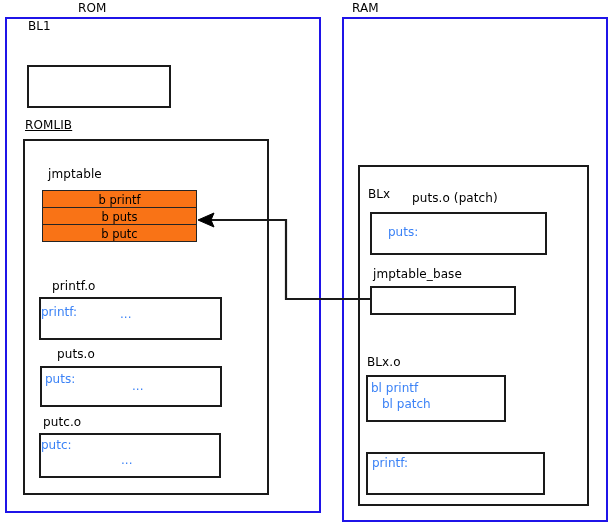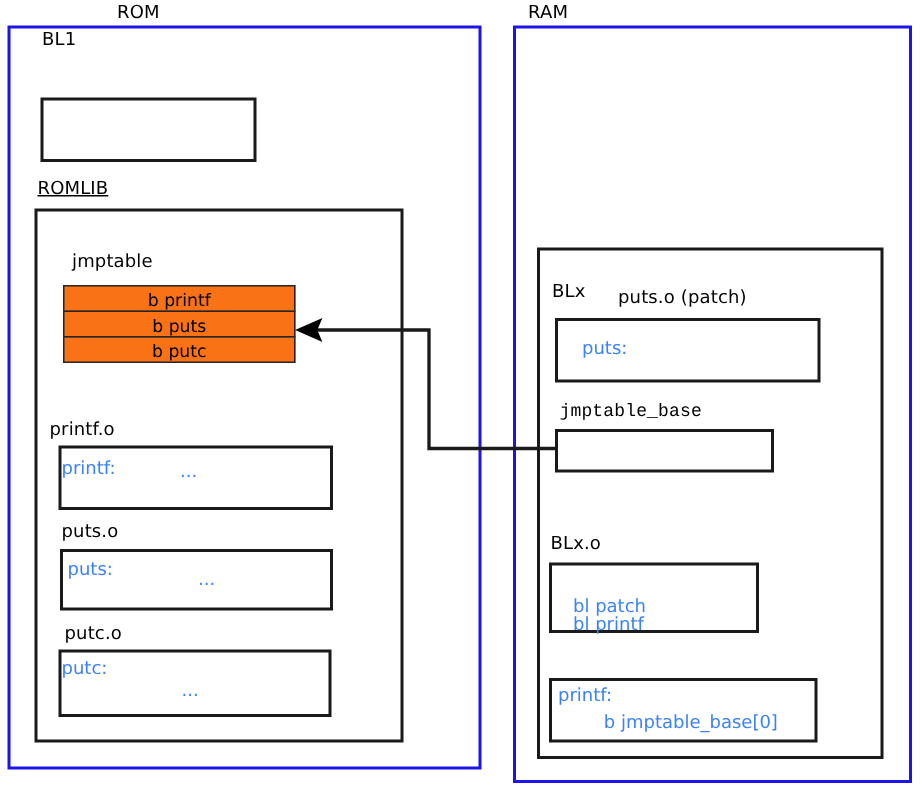--- a/index.html
+++ b/index.html
@@ -86,56 +86,55 @@
   <div class="box-thin" style="left:42px; top:190px; width:155px; height:18px;">
     <div class="row-label" style="left:0; top:2px; width:153px;">b printf</div>
   </div>
   <div class="box-thin" style="left:42px; top:224px; width:155px; height:18px;">
     <div class="row-label" style="left:0; top:2px; width:153px;">b putc</div>
   </div>
   <div class="box-thin" style="left:42px; top:207px; width:155px; height:18px;">
     <div class="row-label" style="left:0; top:2px; width:153px;">b puts</div>
   </div>
 
-  <div class="lbl" style="left:33px; top:280px;">printf.o</div>
+  <div class="lbl" style="left:52px; top:280px;">printf.o</div>
   <div class="box" style="left:39px; top:297px; width:183px; height:43px;"></div>
   <div class="code-line" style="left:41px; top:305px;">printf:</div>
   <div class="code-line" style="left:120px; top:307px;">...</div>
 
-  <div class="lbl" style="left:41px; top:348px;">puts.o</div>
+  <div class="lbl" style="left:57px; top:348px;">puts.o</div>
   <div class="box" style="left:40px; top:366px; width:182px; height:41px;"></div>
   <div class="code-line" style="left:45px; top:372px;">puts:</div>
   <div class="code-line" style="left:132px; top:379px;">...</div>
 
   <div class="lbl" style="left:43px; top:416px;">putc.o</div>
   <div class="box" style="left:39px; top:433px; width:182px; height:45px;"></div>
   <div class="code-line" style="left:41px; top:438px;">putc:</div>
   <div class="code-line" style="left:121px; top:453px;">...</div>
 
   <div class="lbl" style="left:352px; top:2px;">RAM</div>
 
   <div class="mem-region" style="left:342px; top:17px; width:266px; height:505px;"></div>
 
   <div class="box" style="left:358px; top:165px; width:231px; height:341px;"></div>
   <div class="lbl" style="left:368px; top:174px;margin-top:14px;">BLx</div>
 
   <div class="lbl" style="left:369px; top:192px;margin-left:43px;">puts.o (patch)</div>
   <div class="box" style="left:370px; top:212px; width:177px; height:43px;"></div>
   <div class="code-line" style="left:388px; top:225px;">puts:</div>
 
-  <div class="lbl" style="left:373px; top:268px;font-family:Liberation Mono, monospace;">jmptable_base</div>
+  <div class="lbl" style="left:373px; top:268px;">jmptable_base</div>
   <div class="box" style="left:370px; top:286px; width:146px; height:29px;"></div>
 
   <div class="lbl" style="left:367px; top:356px;">BLx.o</div>
   <div class="box" style="left:366px; top:375px; width:140px; height:47px;"></div>
-  <div class="code-line" style="left:382px; top:381px;margin-top:28px;">bl printf</div>
+  <div class="code-line" style="left:371px; top:381px;">bl printf</div>
   <div class="code-line" style="left:382px; top:397px;">bl patch</div>
 
   <div class="box" style="left:366px; top:452px; width:179px; height:43px;"></div>
   <div class="code-line" style="left:372px; top:456px;">printf:</div>
-  <div class="code-line" style="left:372px; top:474px;">        b jmptable_base[0]</div>
 
   <svg class="wire" viewBox="0 0 613 530" xmlns="http://www.w3.org/2000/svg">
     <polyline points="370,299 286,299 286,220 208,220" fill="none" stroke="#1a1a1a" stroke-width="2.2" stroke-linejoin="miter"></polyline>
     <polygon points="198,220 214,213 211,220 214,227" fill="#000000" stroke="#000000" stroke-width="1"></polygon>
   </svg>
 
 </div>
 
 </body></html>

